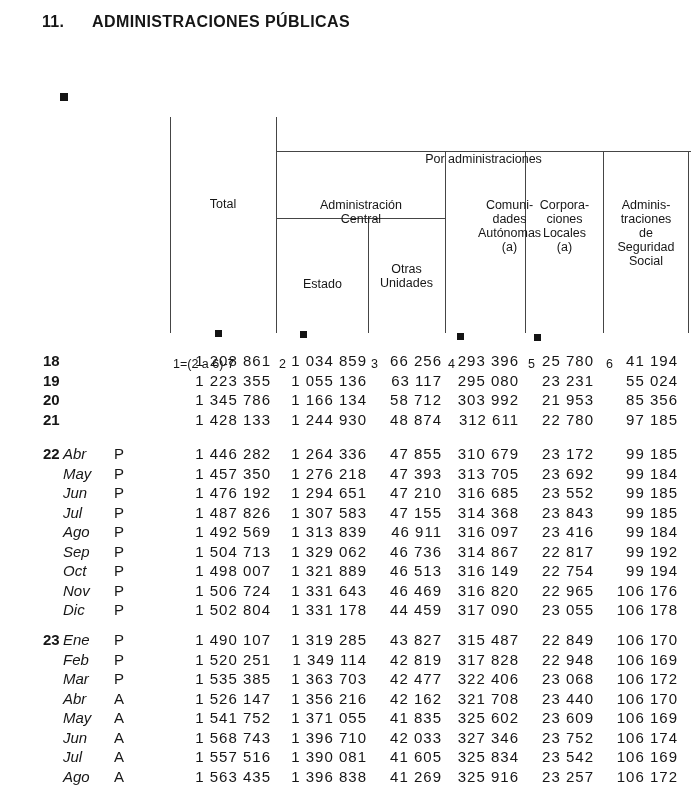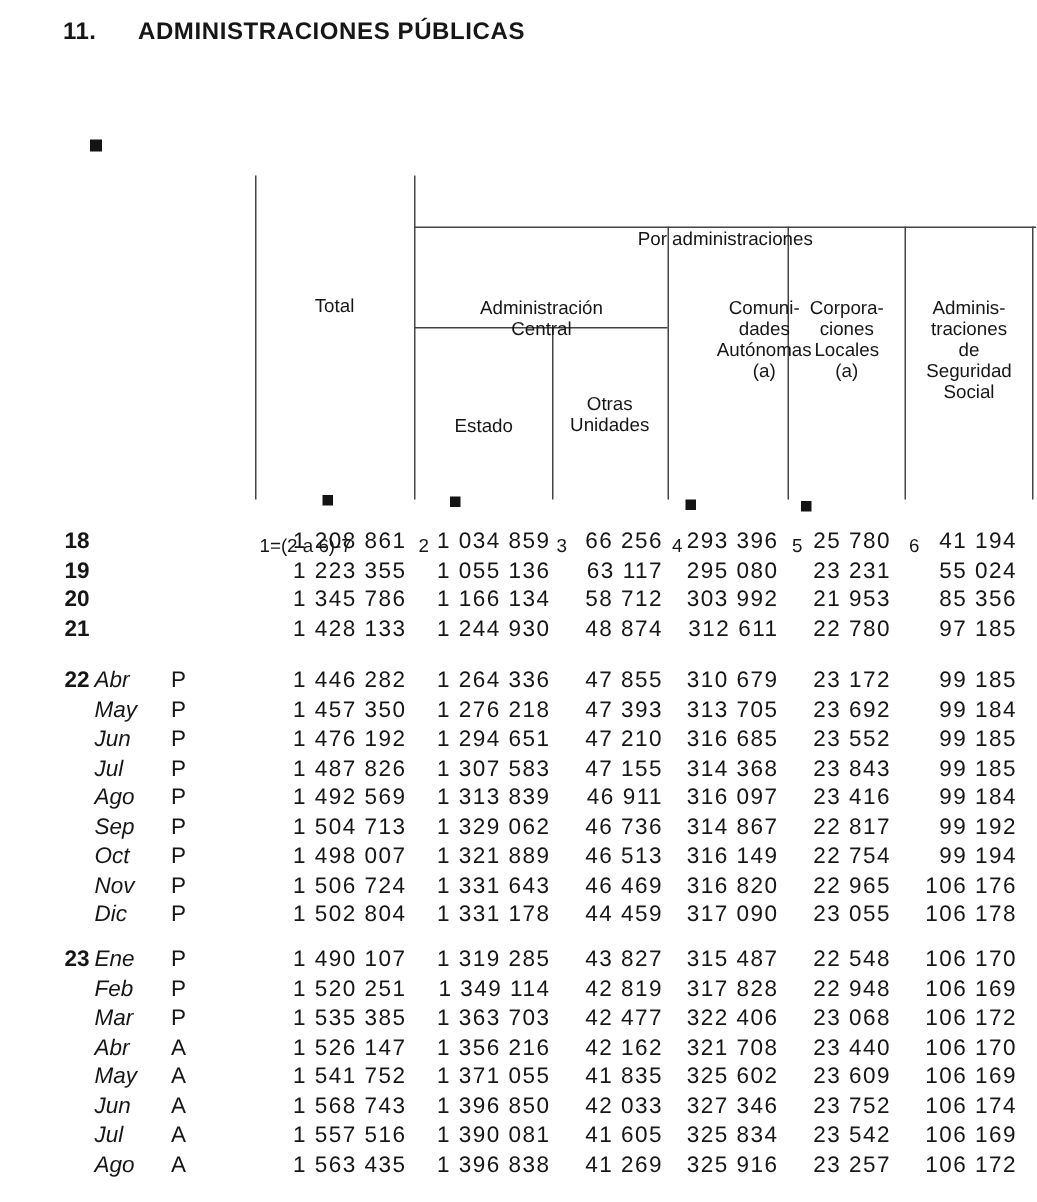--- a/index.html
+++ b/index.html
@@ -245,21 +245,21 @@
         <span class="nm n6">106 178</span>
       </div>
       <div class="r" style="top: 630px;">
         <span class="yr">23</span>
         <span class="mo">Ene</span>
         <span class="fl">P</span>
         <span class="nm n1">1 490 107</span>
         <span class="nm n2">1 319 285</span>
         <span class="nm n3">43 827</span>
         <span class="nm n4">315 487</span>
-        <span class="nm n5">22 548</span>
+        <span class="nm n5">22 849</span>
         <span class="nm n6">106 170</span>
       </div>
       <div class="r" style="top: 649.5px;">
         <span class="mo">Feb</span>
         <span class="fl">P</span>
         <span class="nm n1">1 520 251</span>
         <span class="nm n2">1 349 114</span>
         <span class="nm n3">42 819</span>
         <span class="nm n4">317 828</span>
         <span class="nm n5">22 948</span>
@@ -292,21 +292,21 @@
         <span class="nm n2">1 371 055</span>
         <span class="nm n3">41 835</span>
         <span class="nm n4">325 602</span>
         <span class="nm n5">23 609</span>
         <span class="nm n6">106 169</span>
       </div>
       <div class="r" style="top: 727.5px;">
         <span class="mo">Jun</span>
         <span class="fl">A</span>
         <span class="nm n1">1 568 743</span>
-        <span class="nm n2">1 396 850</span>
+        <span class="nm n2">1 396 710</span>
         <span class="nm n3">42 033</span>
         <span class="nm n4">327 346</span>
         <span class="nm n5">23 752</span>
         <span class="nm n6">106 174</span>
       </div>
       <div class="r" style="top: 747px;">
         <span class="mo">Jul</span>
         <span class="fl">A</span>
         <span class="nm n1">1 557 516</span>
         <span class="nm n2">1 390 081</span>

